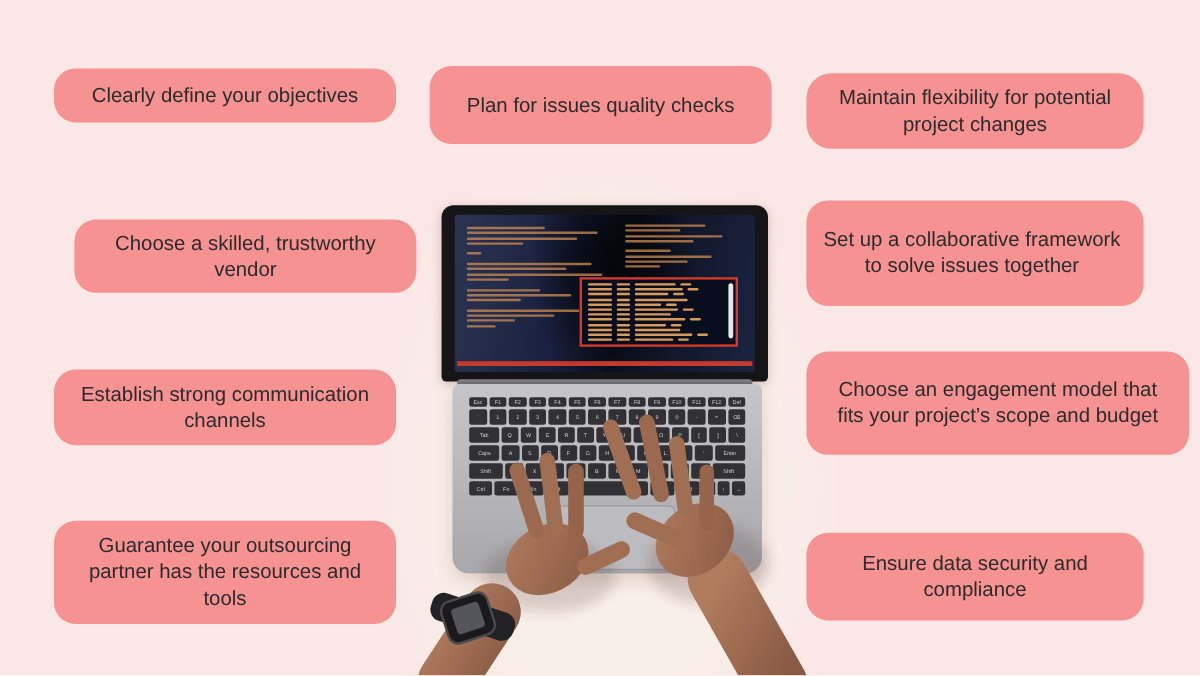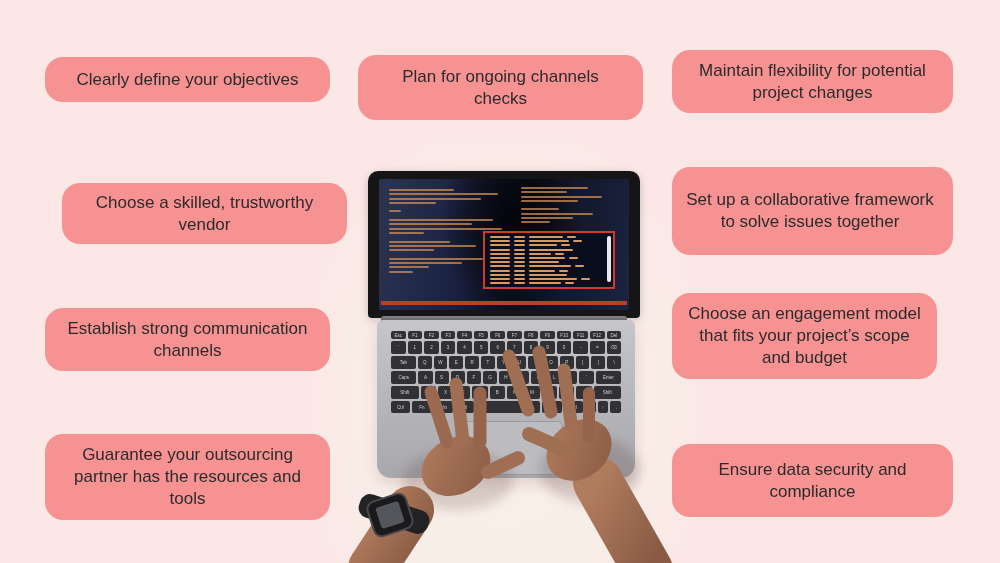--- a/index.html
+++ b/index.html
@@ -18,23 +18,23 @@
     position:absolute;background:#f79293;border-radius:18px;
     display:flex;align-items:center;justify-content:center;text-align:center;
     color:#2b2b2b;font-size:17px;line-height:1.28;font-weight:500;
     padding:6px 16px;box-sizing:border-box;
   }
   .c0{left:45px;top:57px;width:285px;height:45px;}
   .c1{left:62px;top:183px;width:285px;height:61px;}
   .c2{left:45px;top:308px;width:285px;height:63px;}
   .c3{left:45px;top:434px;width:285px;height:86px;}
   .c4{left:358px;top:55px;width:285px;height:65px;}
-  .c5{left:672px;top:50px;width:281px;height:63px;}
+  .c5{left:672px;top:61px;width:281px;height:63px;border-radius:21px;}
   .c6{left:672px;top:167px;width:281px;height:88px;padding-left:11px;}
-  .c7{left:672px;top:293px;width:265px;height:86px;text-align:center;}
+  .c7{left:672px;top:293px;width:319px;height:86px;text-align:center;}
   .c8{left:672px;top:444px;width:281px;height:73px;}
 
   
   .lid{
     position:absolute;left:368px;top:171px;width:272px;height:147px;
     background:#151518;border-radius:10px 10px 4px 4px;
     box-shadow:0 2px 8px rgba(90,40,40,.25);
   }
   .screen{
     position:absolute;left:11px;top:8px;right:11px;bottom:8px;
@@ -98,21 +98,21 @@
   <div class="card c1">
       <span>Choose a skilled, trustworthy vendor</span>
     </div>
   <div class="card c2">
       <span>Establish strong communication channels</span>
     </div>
   <div class="card c3">
       <span>Guarantee your outsourcing partner has the resources and tools</span>
     </div>
   <div class="card c4">
-      <span>Plan for ongoing channels checks</span>
+      <span>Plan for issues quality checks</span>
     </div>
   <div class="card c5">
       <span>Maintain flexibility for potential project changes</span>
     </div>
   <div class="card c6">
       <span>Set up a collaborative framework to solve issues together</span>
     </div>
   <div class="card c7">
       <span>Choose an engagement model that fits your project’s scope and budget</span>
     </div>

